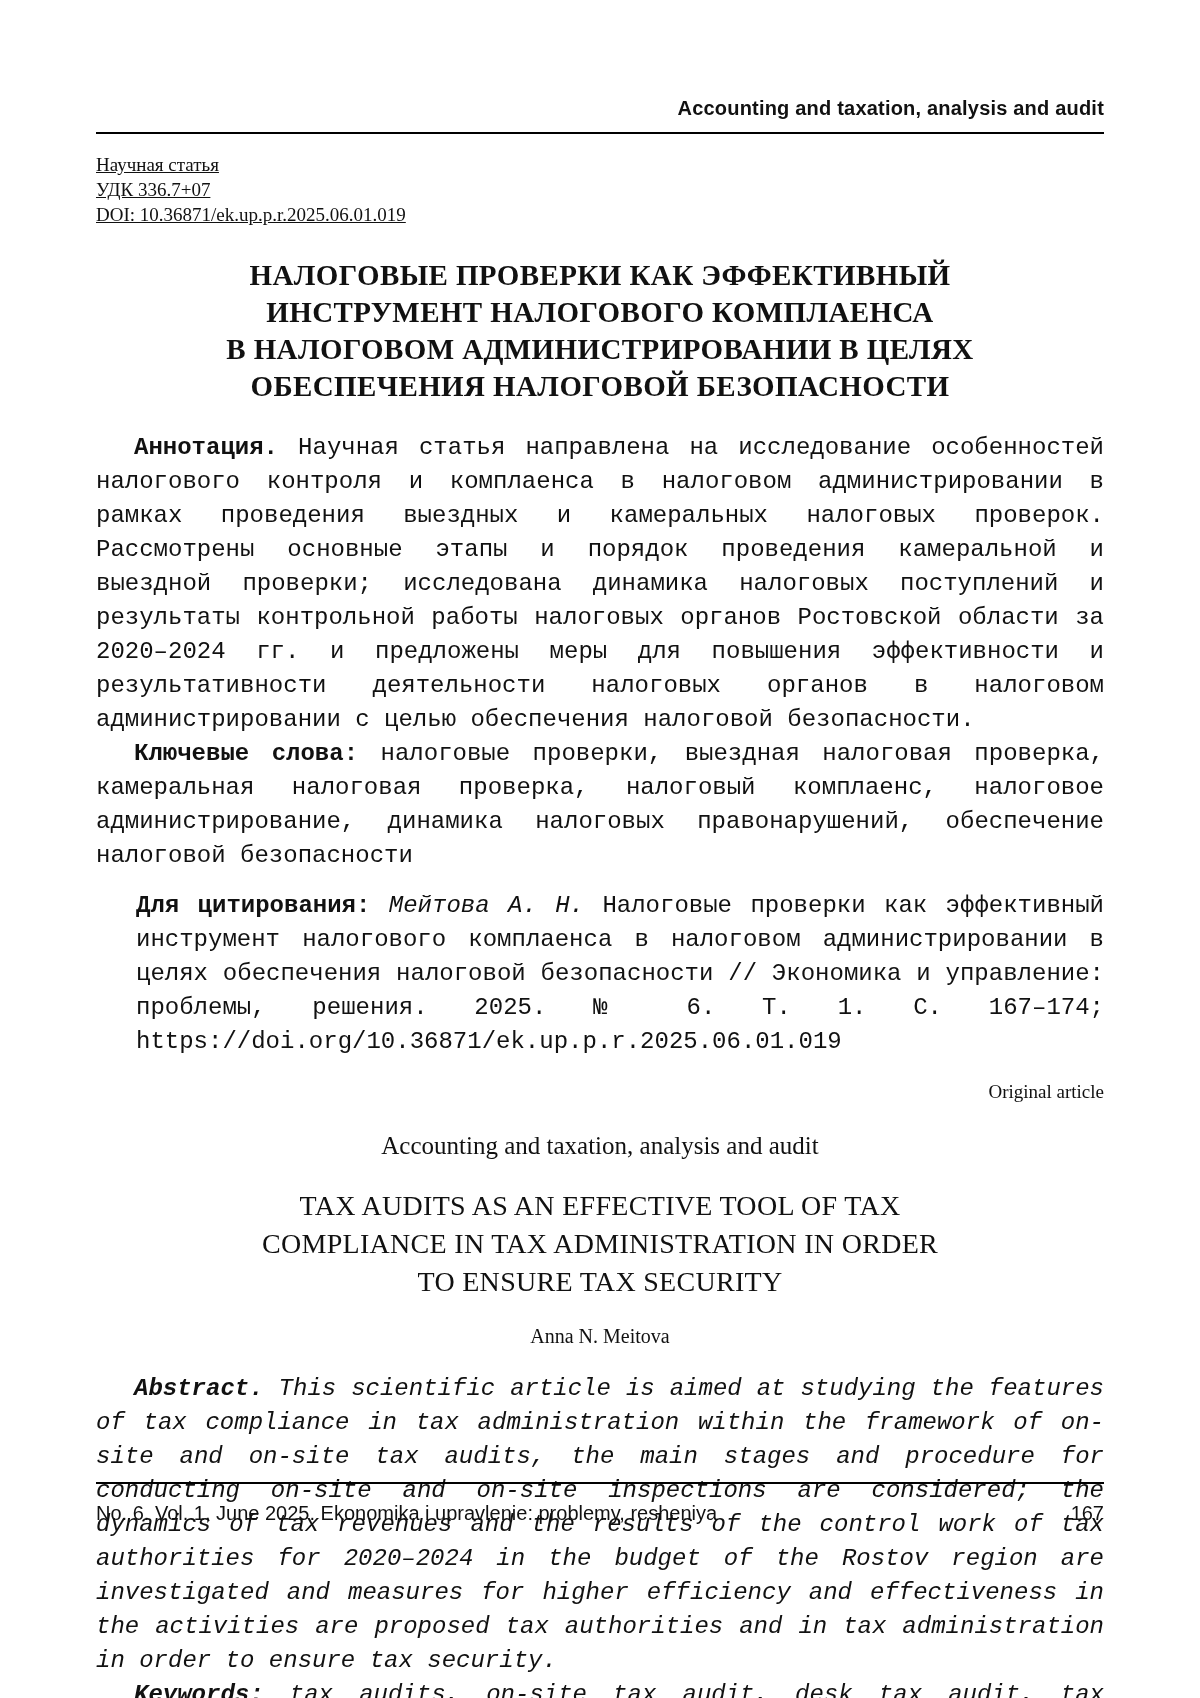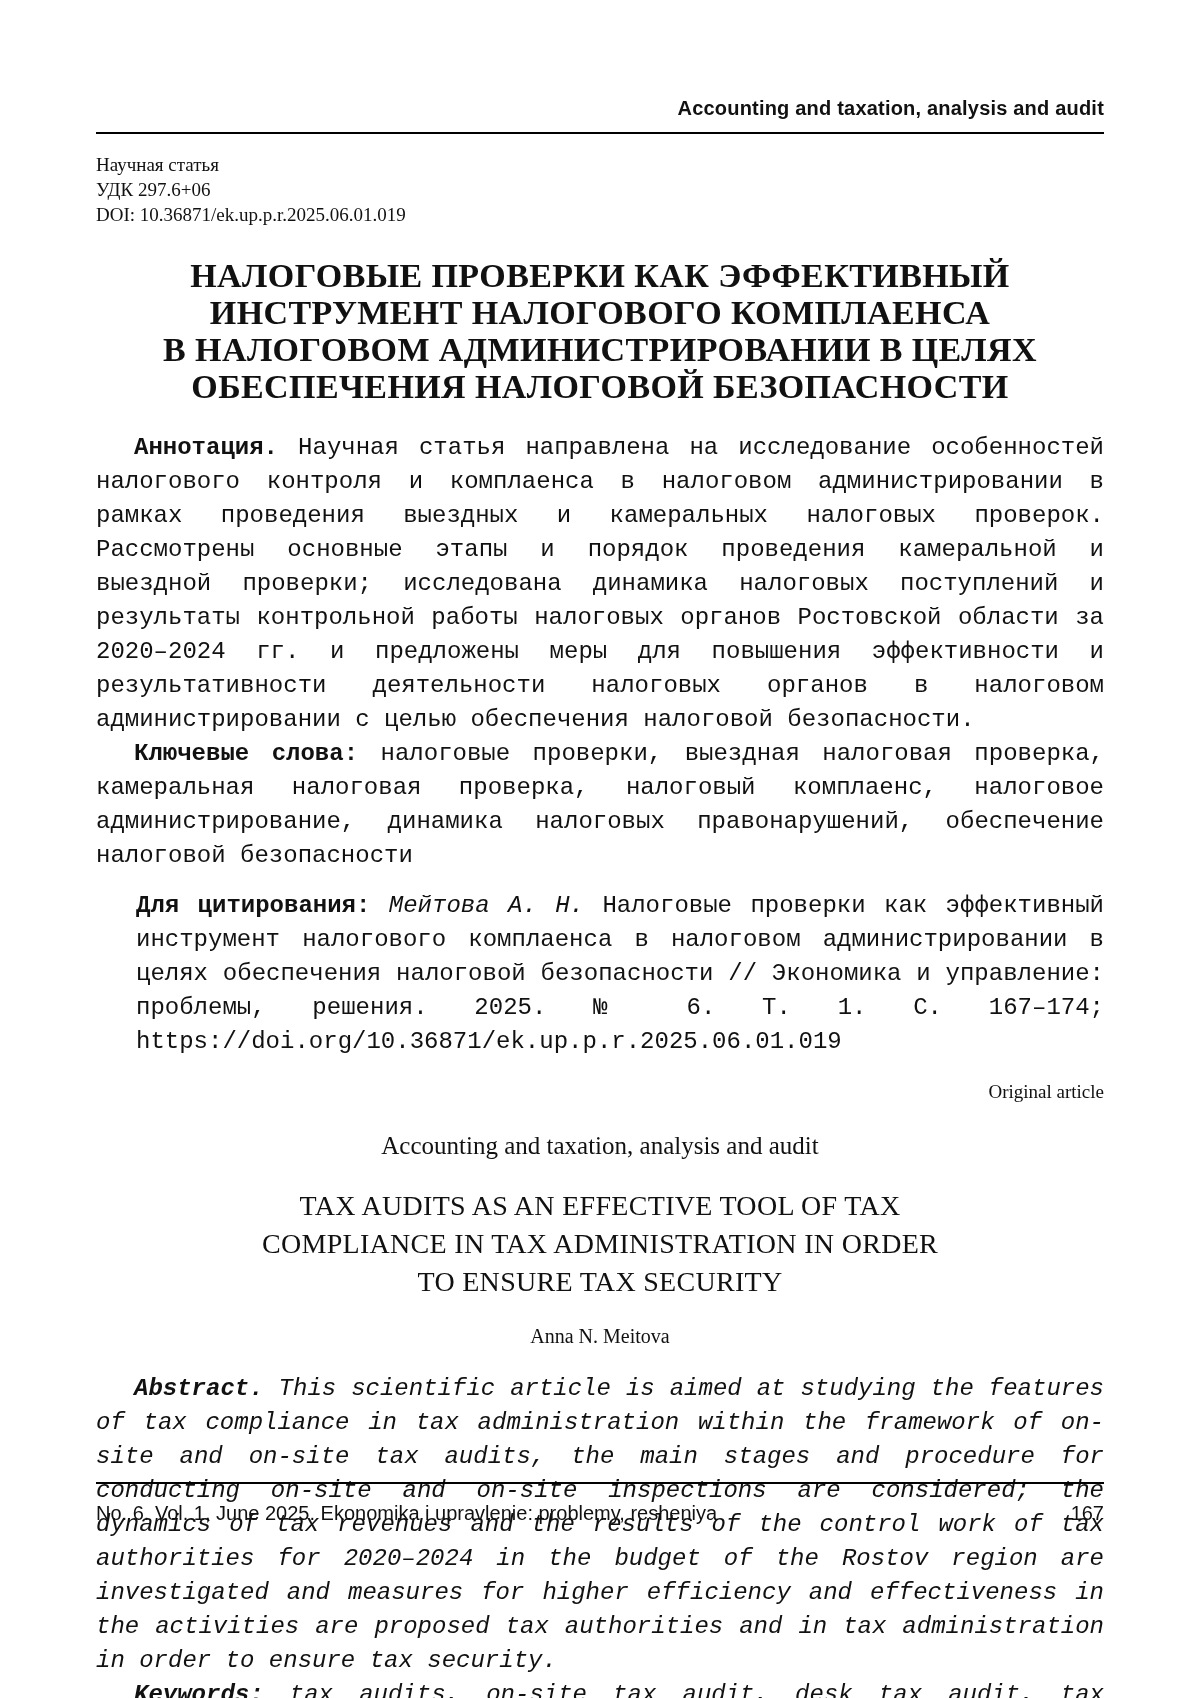--- a/index.html
+++ b/index.html
@@ -25,27 +25,28 @@
   }
   .head-rule {
     margin-top: 12px;
     height: 0;
     border-top: 2px solid #000000;
   }
   .meta {
     margin-top: 18px;
     font-size: 19px;
     line-height: 25px;
+    text-decoration: underline;
   }
   .pre { white-space: pre-line; }
   .ru-title {
     margin-top: 30px;
     text-align: center;
     font-weight: bold;
-    font-size: 34px;
+    font-size: 29px;
     line-height: 37px;
     letter-spacing: 0.4px;
   }
   .ru-author-block {
     margin-top: 26px;
     text-align: center;
     font-weight: bold;
     font-style: italic;
     font-size: 21px;
     line-height: 27px;
@@ -119,21 +120,21 @@
 </head>
 <body>
 
 <div class="page">
 
   <div class="running-head">Accounting and taxation, analysis and audit</div>
   <div class="head-rule"></div>
 
   <div class="meta">
     <div>Научная статья</div>
-    <div>УДК 297.6+06</div>
+    <div>УДК 336.7+07</div>
     <div>DOI: 10.36871/ek.up.p.r.2025.06.01.019</div>
   </div>
 
   <h1 class="ru-title pre">НАЛОГОВЫЕ ПРОВЕРКИ КАК ЭФФЕКТИВНЫЙ
 ИНСТРУМЕНТ НАЛОГОВОГО КОМПЛАЕНСА
 В НАЛОГОВОМ АДМИНИСТРИРОВАНИИ В ЦЕЛЯХ
 ОБЕСПЕЧЕНИЯ НАЛОГОВОЙ БЕЗОПАСНОСТИ</h1>
 
 
   <p class="sans-body indent ru-abstract"><b>Аннотация.</b><span> Научная статья направлена на исследование особенностей налогового контроля и комплаенса в налоговом администрировании в рамках проведения выездных и камеральных налоговых проверок. Рассмотрены основные этапы и порядок проведения камеральной и выездной проверки; исследована динамика налоговых поступлений и результаты контрольной работы налоговых органов Ростовской области за 2020–2024 гг. и предложены меры для повышения эффективности и результативности деятельности налоговых органов в налоговом администрировании с целью обеспечения налоговой безопасности.</span></p>

